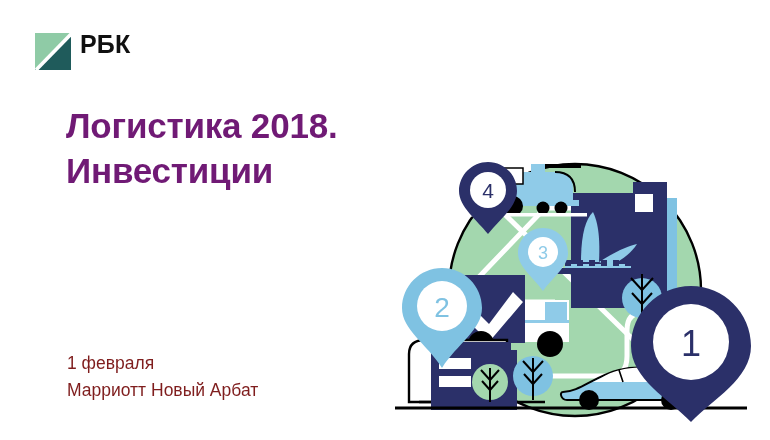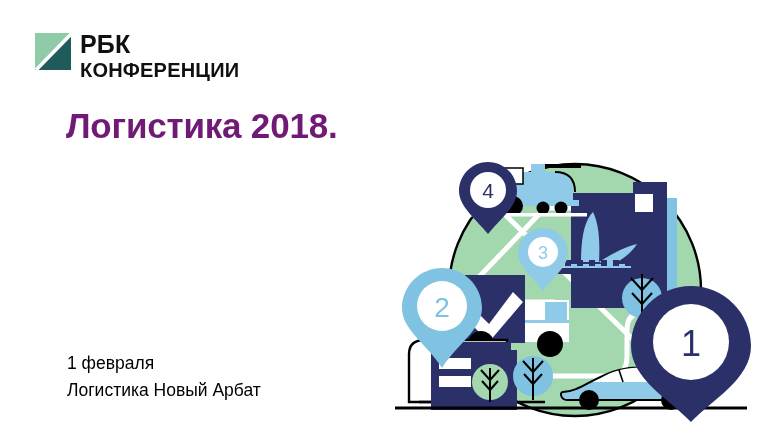--- a/index.html
+++ b/index.html
@@ -62,21 +62,21 @@
   }
   .title-line { display: block; white-space: nowrap; }
 
   
   .footer {
     position: absolute;
     left: 67px;
     top: 350px;
     font-size: 17.5px;
     font-weight: normal;
-    color: #000000;
+    color: #7f1d1d;
     line-height: 1.52;
   }
   .footer-line { display: block; }
 
   
   .illustration {
     position: absolute;
     left: 395px;
     top: 150px;
     width: 360px;
@@ -96,31 +96,31 @@
   <div class="logo-block">
     <span class="logo-mark">
       <svg viewBox="0 0 36 41" xmlns="http://www.w3.org/2000/svg">
         <rect x="0" y="2" width="36" height="37" fill="#8FCBA6"></rect>
         <polygon points="36,2 36,39 0,39" fill="#1F5B5B"></polygon>
         <polygon points="36,0.5 37.6,4.0 1.6,41.0 0,37.5" fill="#ffffff"></polygon>
       </svg>
     </span>
     <span class="logo-words">
       <span class="logo-line logo-line-1">РБК</span>
-      <span class="logo-line logo-line-2">КОНФЕРЕНЦИИ</span>
     </span>
   </div>
 
   <div class="title">
     <span class="title-line">Логистика 2018.</span>
+    <span class="title-line">Инвестиции</span>
   </div>
 
   <div class="footer">
     <span class="footer-line">1 февраля</span>
-    <span class="footer-line">Логистика Новый Арбат</span>
+    <span class="footer-line">Марриотт Новый Арбат</span>
   </div>
 
   <div class="illustration">
     <svg viewBox="0 0 360 272" xmlns="http://www.w3.org/2000/svg">
 
       <defs>
         <clipPath id="globeClip">
           <circle cx="180" cy="140" r="126"></circle>
         </clipPath>
       </defs>

